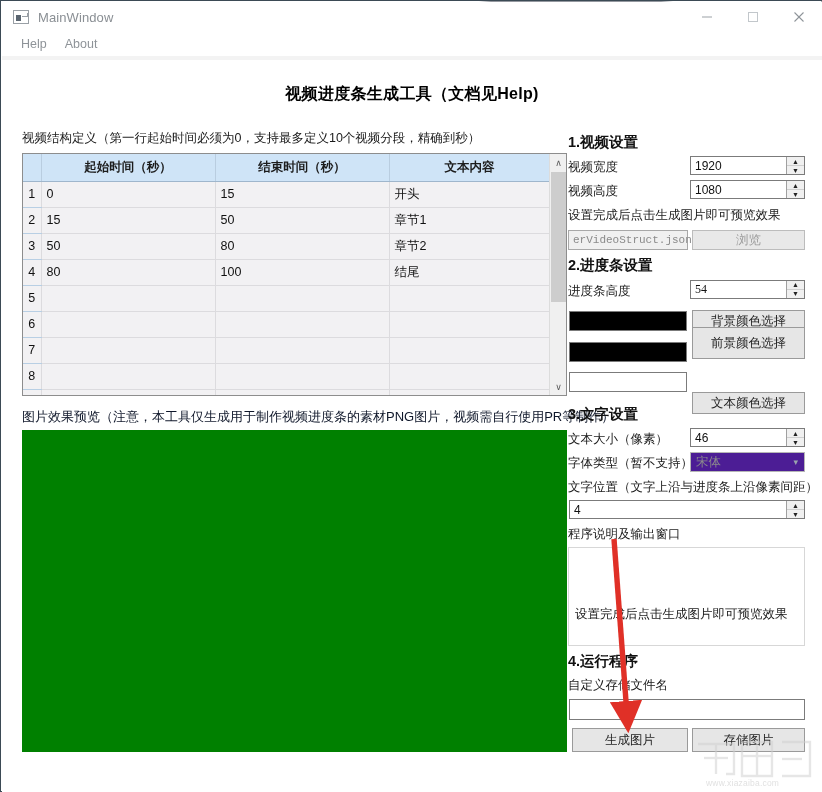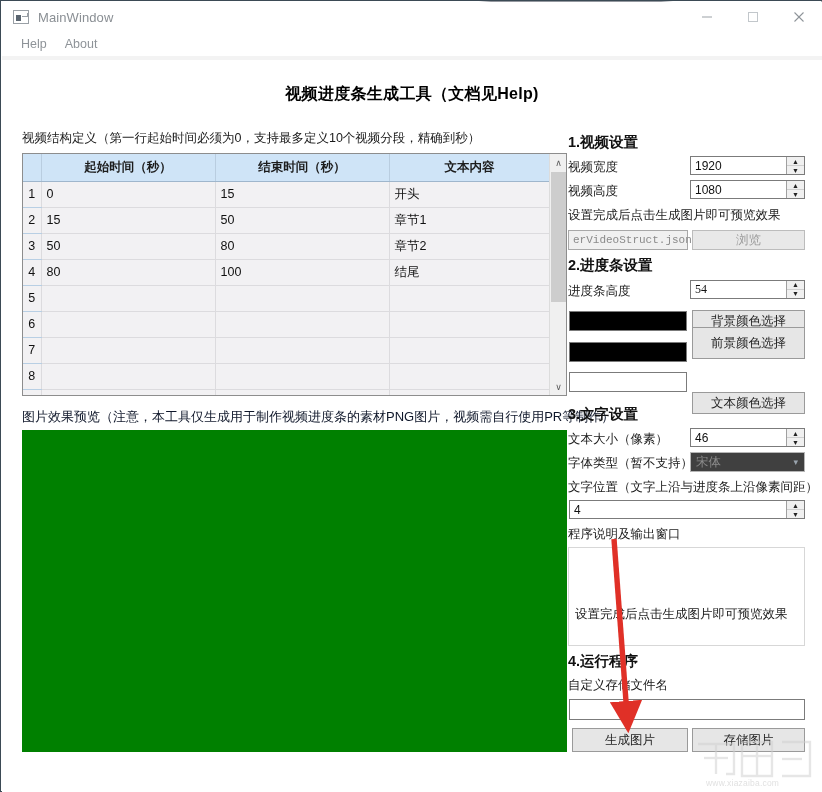--- a/index.html
+++ b/index.html
@@ -311,21 +311,21 @@
     box-sizing: border-box;
     height: 20px;
     border: 1px solid #7b7b7b;
   }
 
   .combo {
     position: absolute;
     box-sizing: border-box;
     height: 20px;
     border: 1px solid #b6b6b6;
-    background: #404040;
+    background: #4c1d95;
     display: flex;
     align-items: center;
     color: #8c8c8c;
     font-size: 12.5px;
     padding-left: 5px;
   }
   .combo .arrow {
     position: absolute;
     right: 6px;
     color: #9aa4ae;

